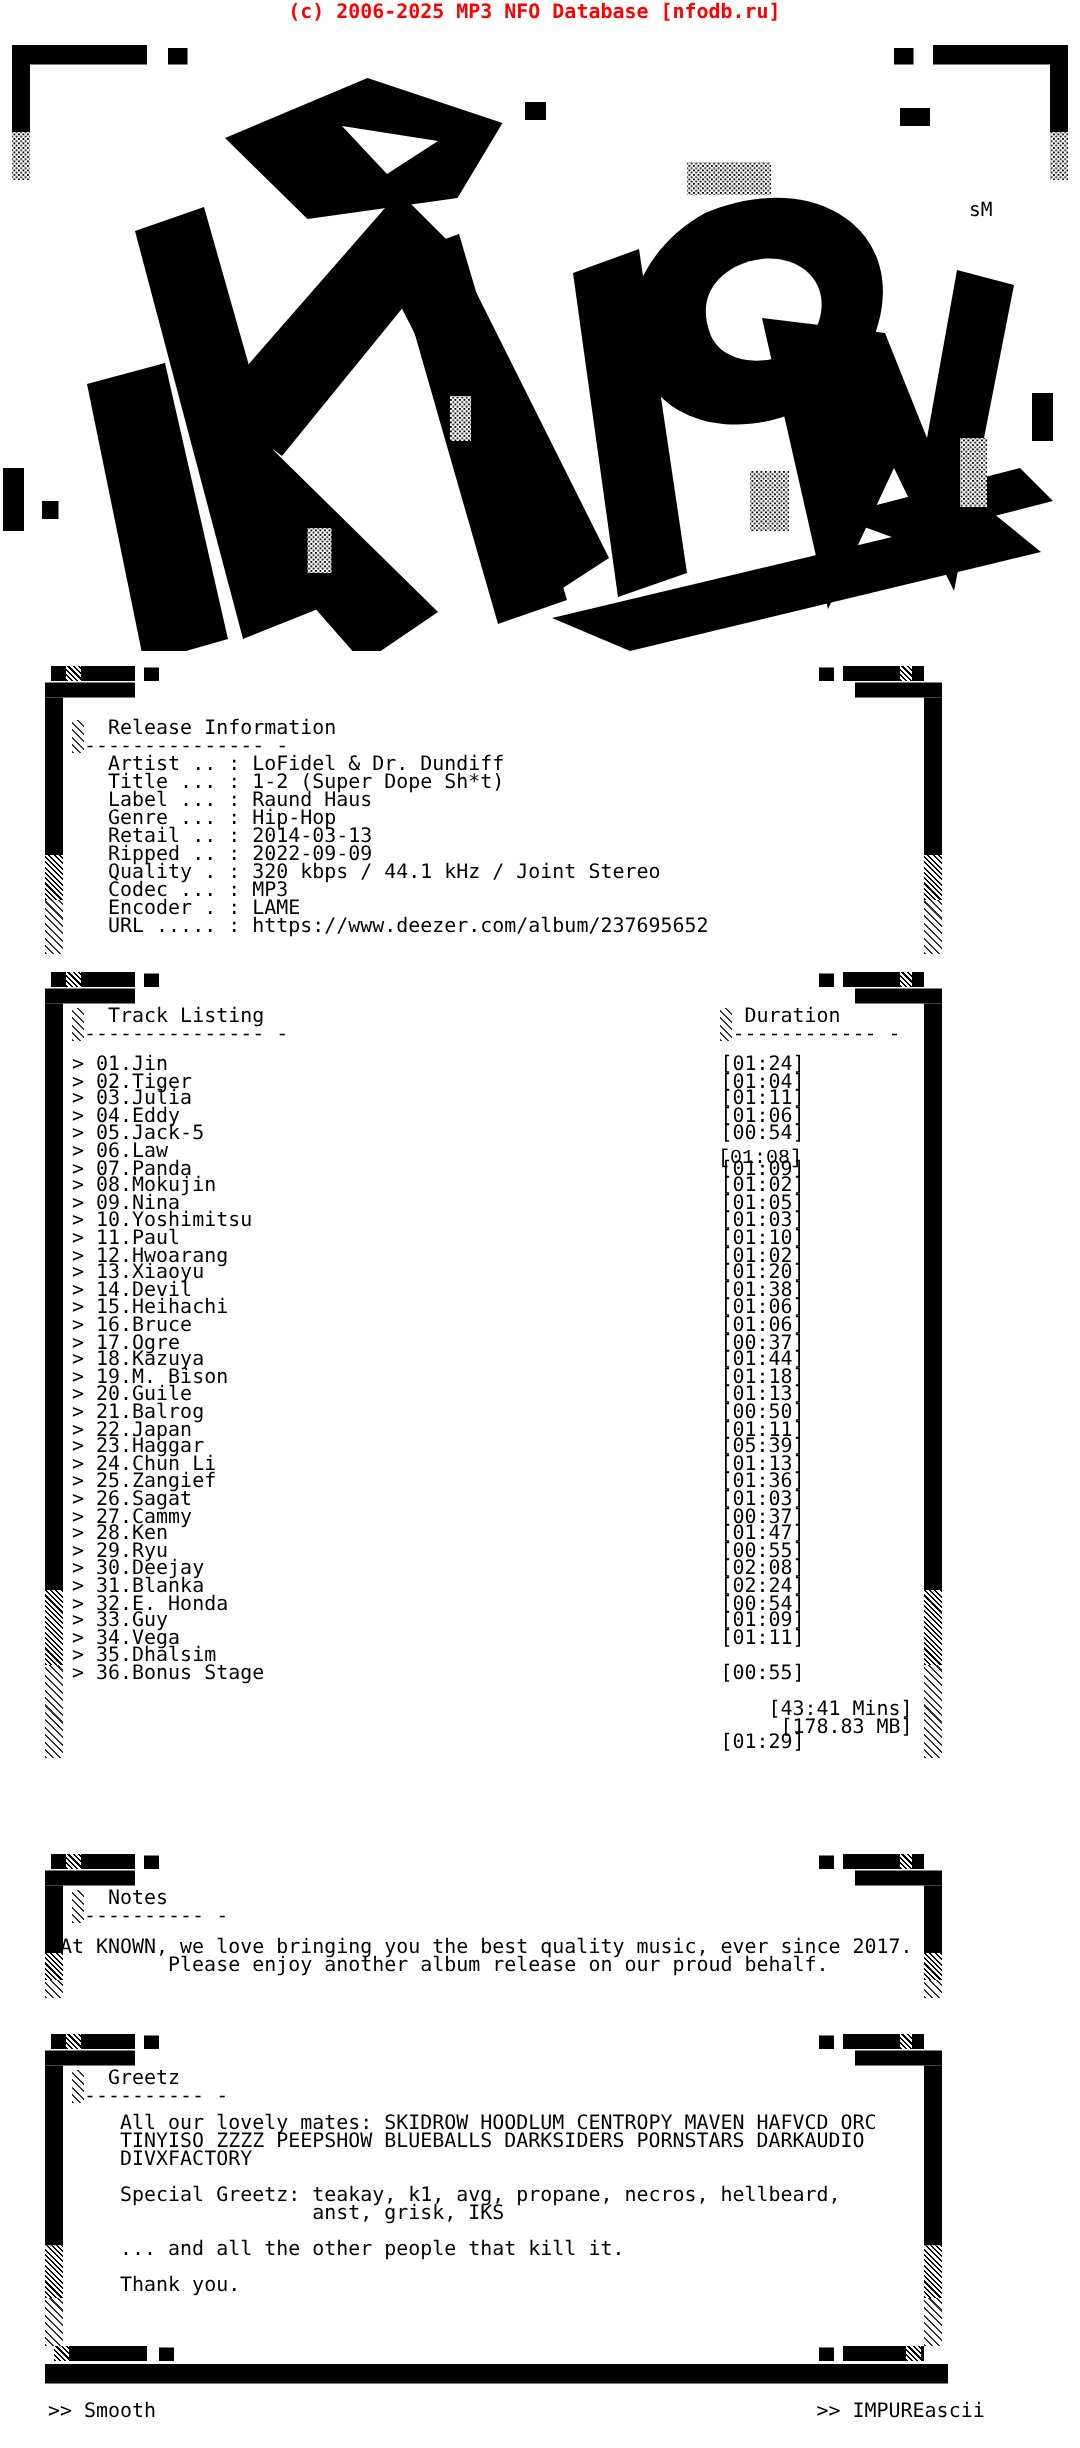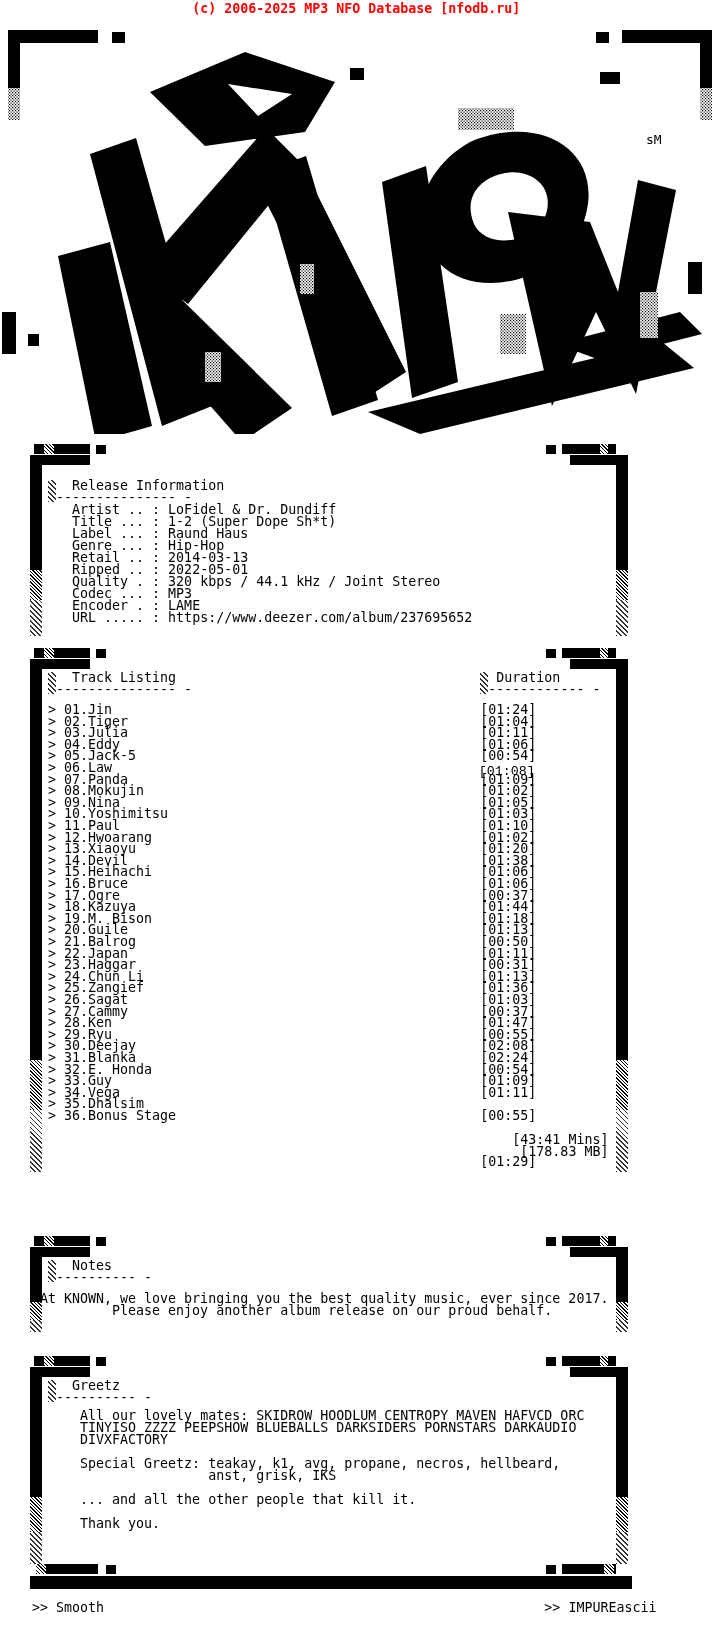--- a/index.html
+++ b/index.html
@@ -103,21 +103,21 @@
     <span class="t" style="left: 9ch; top: 528px;">Label ... :</span>
     <span class="t" style="left: 21ch; top: 528px;">Raund Haus</span>
 
     <span class="t" style="left: 9ch; top: 540px;">Genre ... :</span>
     <span class="t" style="left: 21ch; top: 540px;">Hip-Hop</span>
 
     <span class="t" style="left: 9ch; top: 552px;">Retail .. :</span>
     <span class="t" style="left: 21ch; top: 552px;">2014-03-13</span>
 
     <span class="t" style="left: 9ch; top: 564px;">Ripped .. :</span>
-    <span class="t" style="left: 21ch; top: 564px;">2022-05-01</span>
+    <span class="t" style="left: 21ch; top: 564px;">2022-09-09</span>
 
     <span class="t" style="left: 9ch; top: 576px;">Quality . :</span>
     <span class="t" style="left: 21ch; top: 576px;">320 kbps / 44.1 kHz / Joint Stereo</span>
 
     <span class="t" style="left: 9ch; top: 588px;">Codec ... :</span>
     <span class="t" style="left: 21ch; top: 588px;">MP3</span>
 
     <span class="t" style="left: 9ch; top: 600px;">Encoder . :</span>
     <span class="t" style="left: 21ch; top: 600px;">LAME</span>
 
@@ -207,21 +207,21 @@
     <span class="t" style="left: 6ch; top: 924px;">&gt; 20.Guile</span>
     <span class="t" style="left: 60ch; top: 924px;">[01:13]</span>
 
     <span class="t" style="left: 6ch; top: 936px;">&gt; 21.Balrog</span>
     <span class="t" style="left: 60ch; top: 936px;">[00:50]</span>
 
     <span class="t" style="left: 6ch; top: 948px;">&gt; 22.Japan</span>
     <span class="t" style="left: 60ch; top: 948px;">[01:11]</span>
 
     <span class="t" style="left: 6ch; top: 959px;">&gt; 23.Haggar</span>
-    <span class="t" style="left: 60ch; top: 959px;">[00:31]</span>
+    <span class="t" style="left: 60ch; top: 959px;">[05:39]</span>
 
     <span class="t" style="left: 6ch; top: 971px;">&gt; 24.Chun Li</span>
     <span class="t" style="left: 60ch; top: 971px;">[01:13]</span>
 
     <span class="t" style="left: 6ch; top: 982px; text-align: right;">&gt; 25.Zangief</span>
     <span class="t" style="left: 60ch; top: 982px;">[01:36]</span>
 
     <span class="t" style="left: 6ch; top: 994px;">&gt; 26.Sagat</span>
     <span class="t" style="left: 60ch; top: 994px;">[01:03]</span>
 

